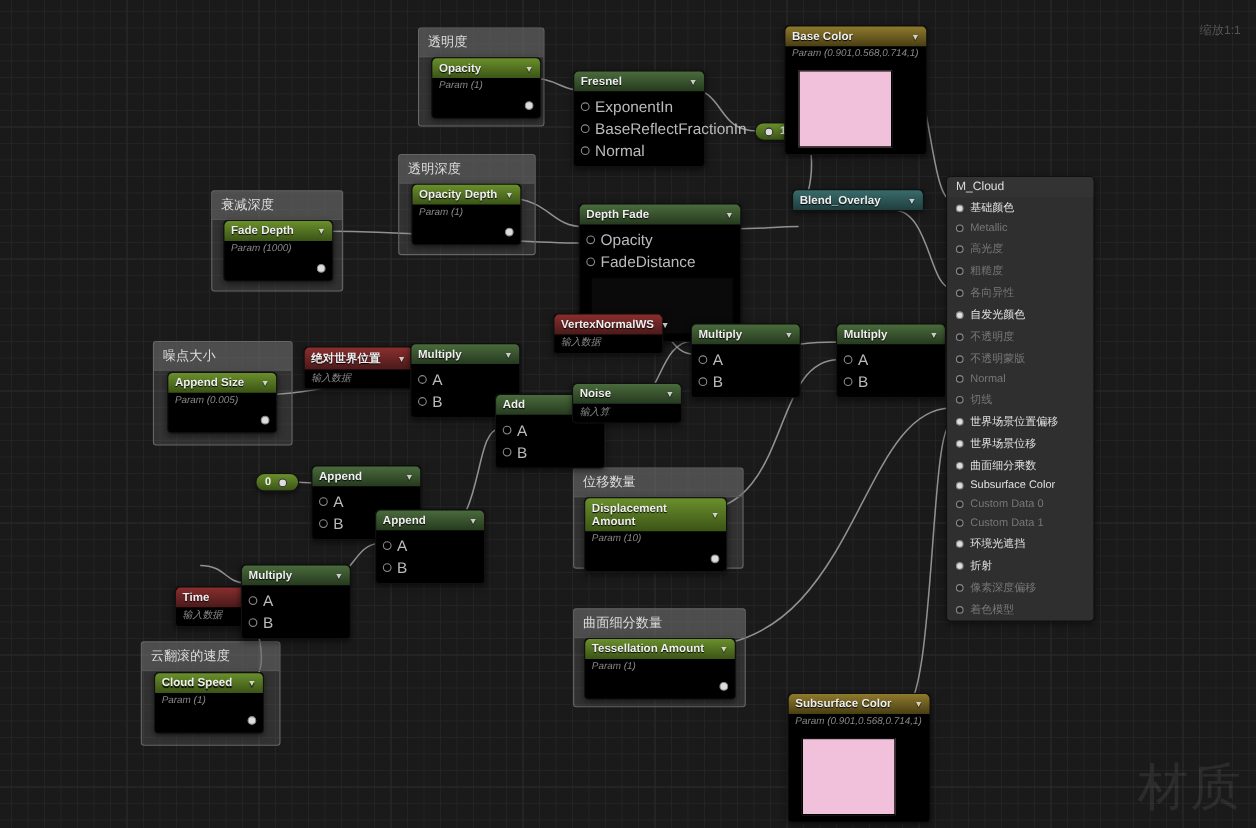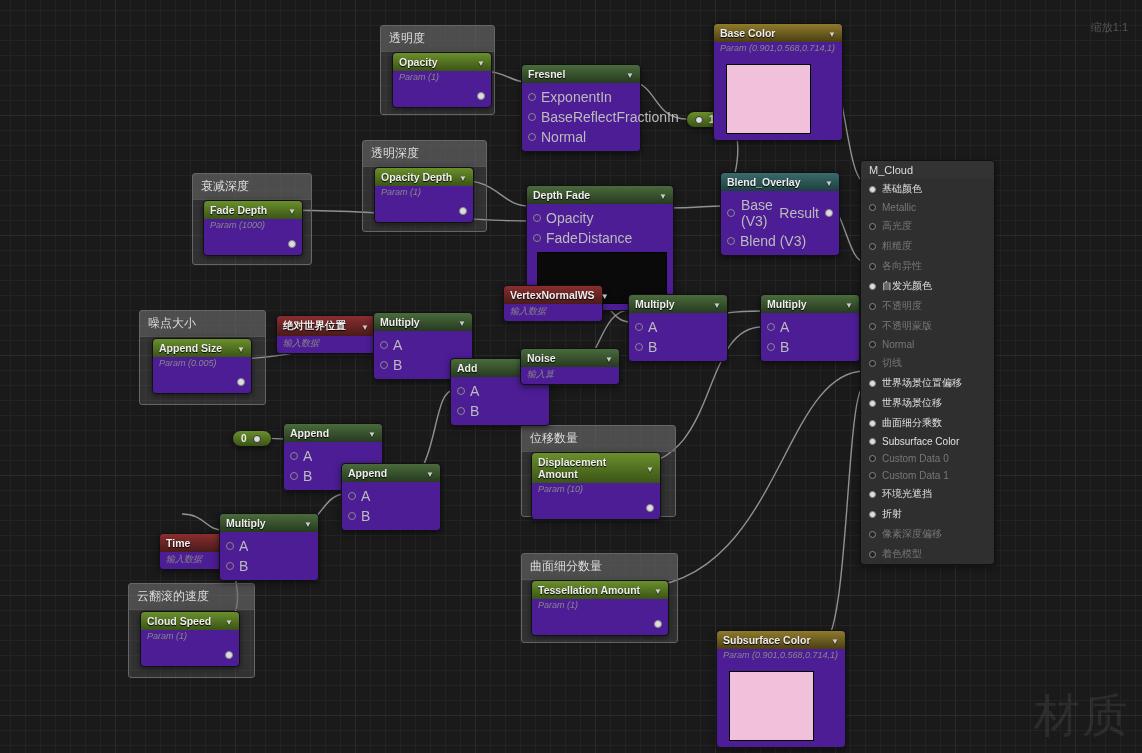--- a/index.html
+++ b/index.html
@@ -28,21 +28,21 @@
     border: 1px solid #666; border-radius: 3px;
   }
   .comment .ctitle {
     background: rgba(100,100,100,0.55);
     padding: 4px 8px; font-size: 12px; color: #ddd;
     border-bottom: 1px solid #555;
   }
 
   .node {
     position: absolute;
-    background: #4c1d95;
+    background: #000000;
     border: 1px solid #111; border-radius: 4px;
     box-shadow: 0 2px 6px rgba(0,0,0,0.5);
     min-width: 100px;
   }
   .node .header {
     display:flex; align-items:center; justify-content:space-between;
     padding: 3px 6px; border-radius: 4px 4px 0 0;
     color: #eee; font-size: 10.5px; font-weight: bold;
     text-shadow: 0 1px 1px #000;
   }
@@ -297,32 +297,20 @@
       </div>
     <div class="preview-dark" style="width:130px; height:52px; margin-left:4px;"></div>
   </div>
 </div>
 
 <div class="node" style="left:720px; top:172px; width:120px;">
   <div class="header hdr-teal">
       <span>Blend_Overlay</span>
       <span class="chev"></span>
     </div>
-  <div class="body">
-    <div class="row both">
-        <span class="pin hollow w"></span>
-        <span>Base (V3)</span>
-        <span style="margin-left:auto">Result</span>
-        <span class="pin filled w"></span>
-      </div>
-    <div class="row left">
-        <span class="pin hollow w"></span>
-        <span>Blend (V3)</span>
-      </div>
-  </div>
 </div>
 
 <div class="node" style="left:503px; top:285px; width:96px;">
   <div class="header hdr-red">
       <span>VertexNormalWS</span>
       <span class="chev"></span>
     </div>
   <div class="sub">输入数据</div>
 </div>
 

